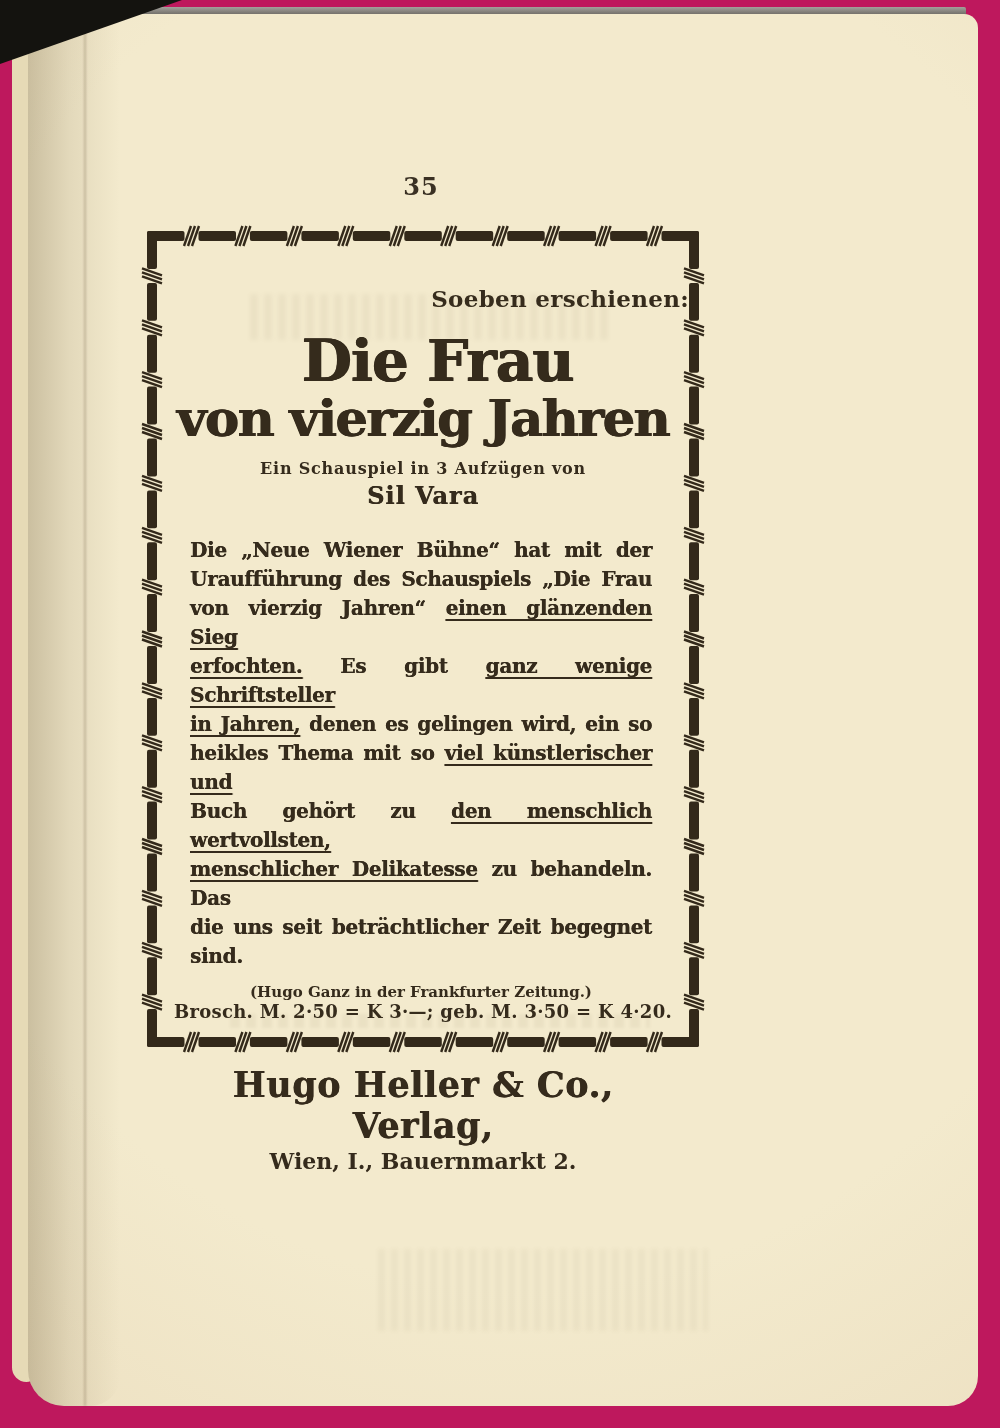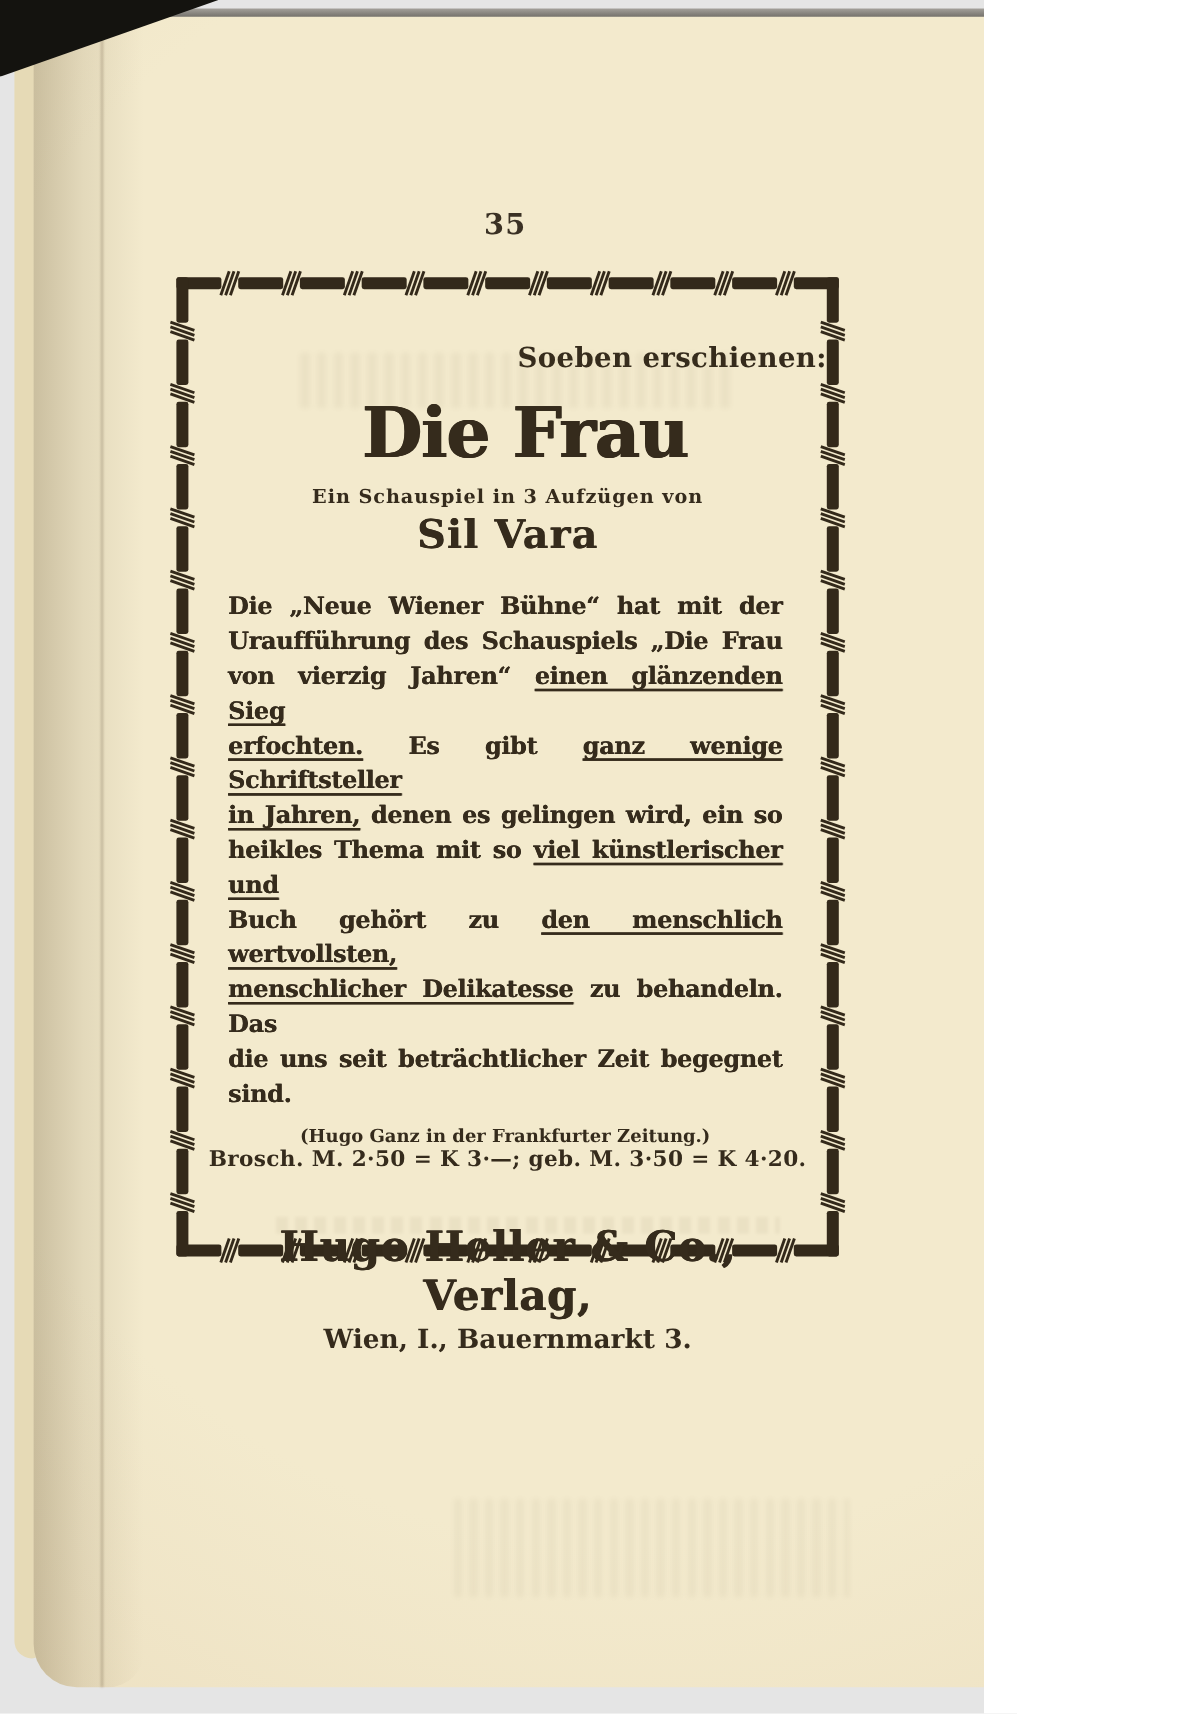--- a/index.html
+++ b/index.html
@@ -1,18 +1,18 @@
 <!DOCTYPE html>
 <html><head>
 <meta charset="utf-8">
 <style>
   html,body { margin:0; padding:0; }
   .scene {
-    position:relative; width:820px; height:1428px;
-    background:#e5e5e5; overflow:hidden;
+    position:relative; width:1000px; height:1428px;
+    background:#be185d; overflow:hidden;
     font-family:"DejaVu Serif", serif; color:#352b1c;
   }
   .book-edge-top {
     position:absolute; left:40px; top:7px; width:926px; height:9px;
     background:linear-gradient(#a4a19b,#67645e); border-radius:2px;
   }
   .under-page {
     position:absolute; left:12px; top:30px; width:26px; height:1352px;
     background:#e6dab6; border-radius:0 0 16px 20px;
   }
@@ -48,21 +48,21 @@
   .title1 {
     margin-top:20px; font-size:58px; line-height:1.02; font-weight:bold; letter-spacing:-1px;
     text-shadow:.7px 0 0 currentColor, -.4px 0 0 currentColor;
     padding-left:29px;
   }
   .title2 {
     font-size:51px; line-height:1.08; font-weight:bold; letter-spacing:-1.5px;
     text-shadow:.7px 0 0 currentColor, -.4px 0 0 currentColor;
   }
   .subtitle { margin-top:13px; font-size:16px; font-weight:bold; letter-spacing:.8px; }
-  .author { margin-top:3px; font-size:33px; font-weight:bold; letter-spacing:1px; text-shadow:.5px 0 0 currentColor; }
+  .author { margin-top:3px; font-size:24px; font-weight:bold; letter-spacing:1px; text-shadow:.5px 0 0 currentColor; }
   .review {
     margin:26px 0 12px 33px; width:462px; font-size:20px; font-weight:bold;
     line-height:29px; letter-spacing:-.3px; text-shadow:.3px 0 0 currentColor;
   }
   .review-line { text-align:justify; text-align-last:justify; }
   .review .u {
     text-decoration:underline; text-decoration-thickness:2px;
     text-underline-offset:4px; text-decoration-skip-ink:none;
   }
   .attribution { margin:3px 0 0 33px; width:462px; text-align:center; font-size:15px; font-weight:bold; }
@@ -309,37 +309,38 @@
             <line x1="763.6" y1="10" x2="770.6" y2="-10" stroke="#33291a" stroke-width="2.4"></line>
             <line x1="767.6" y1="10" x2="774.6" y2="-10" stroke="#33291a" stroke-width="2.4"></line>
             <line x1="771.6" y1="10" x2="778.6" y2="-10" stroke="#33291a" stroke-width="2.4"></line>
             <rect x="778.1" y="-5" width="37.9" height="10" rx="2"></rect>
           </g>
         </svg>
 
       <div class="ad-content">
         <div class="kicker">Soeben erschienen:</div>
         <div class="title1">Die Frau</div>
+        <div class="title2">von vierzig Jahren</div>
         <div class="subtitle">Ein Schauspiel in 3 Aufzügen von</div>
         <div class="author">Sil Vara</div>
         <div class="review" id="review">
             <div class="review-line"><span>Die „Neue Wiener Bühne“ hat mit der</span></div>
             <div class="review-line"><span>Uraufführung des Schauspiels „Die Frau</span></div>
             <div class="review-line"><span>von vierzig Jahren“</span> <span class="u">einen glänzenden Sieg</span></div>
             <div class="review-line"><span class="u">erfochten.</span> <span>Es gibt</span> <span class="u">ganz wenige Schriftsteller</span></div>
             <div class="review-line"><span class="u">in Jahren,</span> <span>denen es gelingen wird, ein so</span></div>
             <div class="review-line"><span>heikles Thema mit so</span> <span class="u">viel künstlerischer und</span></div>
             <div class="review-line"><span>Buch gehört zu</span> <span class="u">den menschlich wertvollsten,</span></div>
             <div class="review-line"><span class="u">menschlicher Delikatesse</span> <span>zu behandeln. Das</span></div>
             <div class="review-line"><span>die uns seit beträchtlicher Zeit begegnet sind.</span></div>
           </div>
         <div class="attribution">(Hugo Ganz in der Frankfurter Zeitung.)</div>
         <div class="price">Brosch. M. 2·50 = K 3·—; geb. M. 3·50 = K 4·20.</div>
         <div class="pub1">Hugo Heller &amp; Co., Verlag,</div>
-        <div class="pub2">Wien, I., Bauernmarkt 3.</div>
+        <div class="pub2">Wien, I., Bauernmarkt 2.</div>
       </div>
 
       <div class="ghost ghost-top"></div>
       <div class="ghost ghost-bottom"></div>
     </div>
 
     <div class="ghost ghost-below"></div>
   </div>
 
   <div class="corner-wedge"></div>

